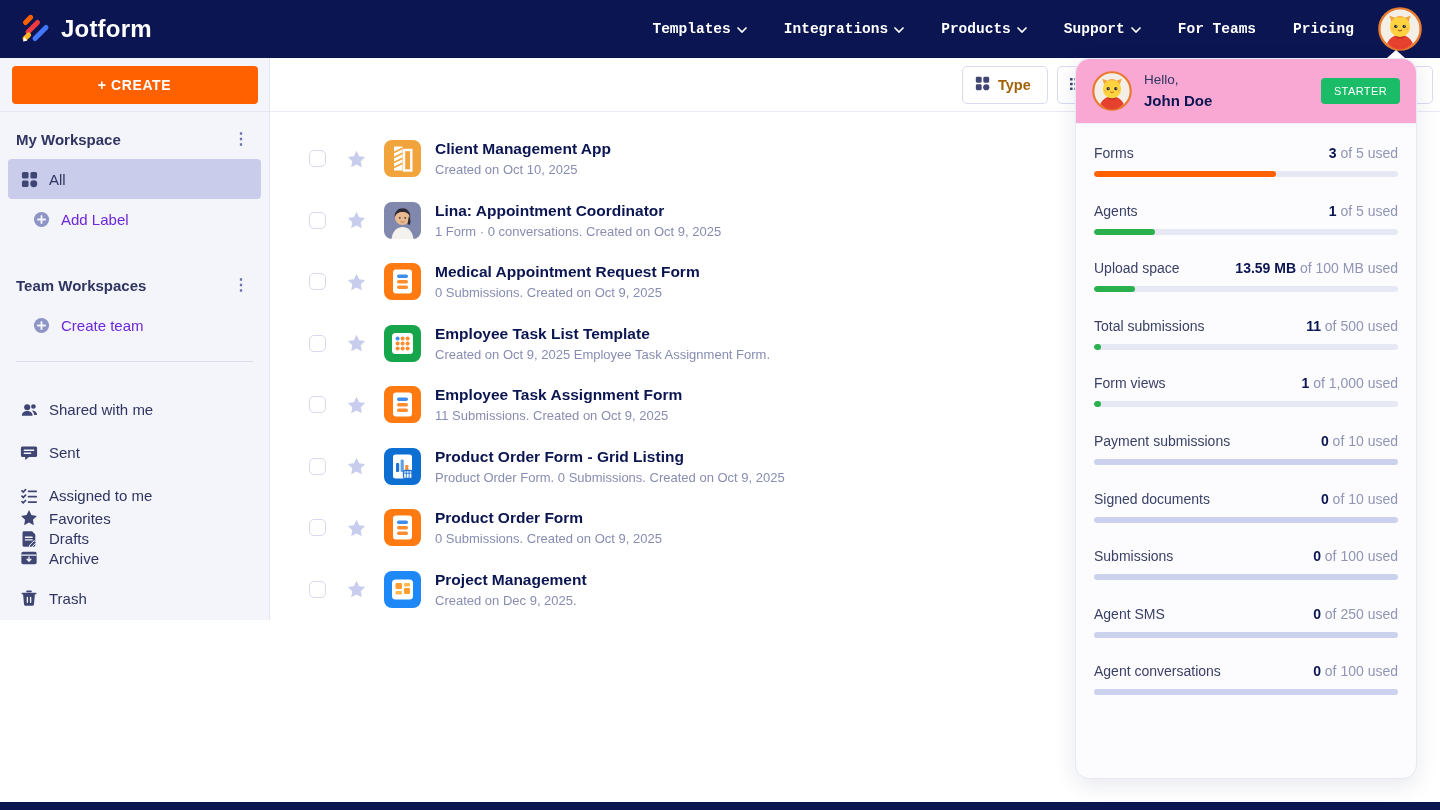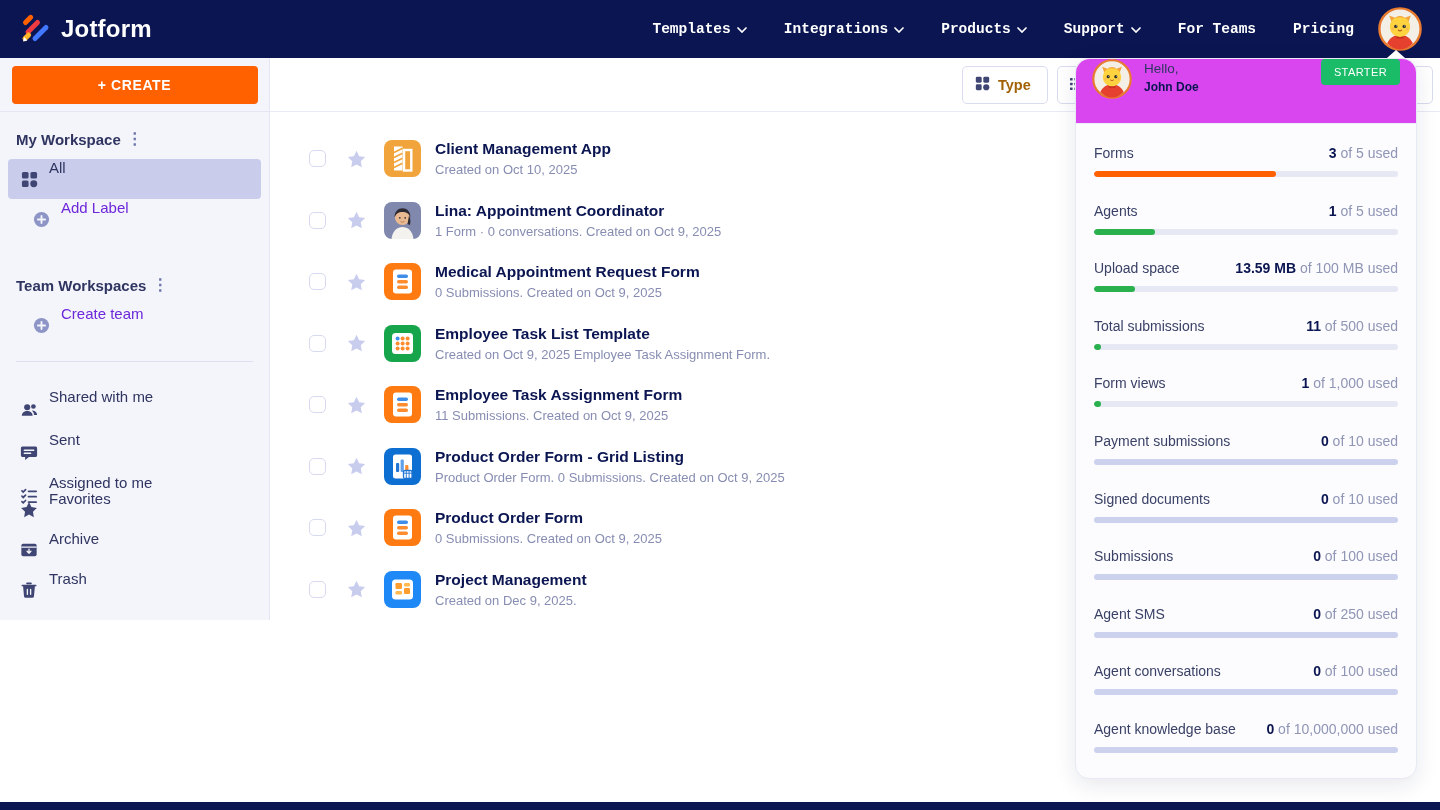--- a/index.html
+++ b/index.html
@@ -14,55 +14,55 @@
   .brand{display:flex;align-items:center;gap:9px;cursor:pointer;}
   .brand-text{color:#fff;font-size:24px;font-weight:700;letter-spacing:.2px;}
   .nav-links{margin-left:auto;display:flex;align-items:center;gap:37px;font-family:Liberation Mono, monospace;}
   .nav-link{color:#fff;font-size:14.5px;font-weight:600;display:flex;align-items:center;gap:6px;cursor:pointer;white-space:nowrap;}
   .nav-avatar{margin-left:24px;width:44px;height:44px;border-radius:50%;cursor:pointer;position:relative;}
   .avatar-caret{position:absolute;top:50px;left:1387px;width:0;height:0;border-left:9px solid transparent;border-right:9px solid transparent;border-bottom:8px solid #fff;z-index:60;}
   
   .sidebar{position:absolute;top:58px;left:0;width:270px;height:562px;background:#f4f4fb;border-right:1px solid #e4e6f3;}
   .create-wrap{height:54px;border-bottom:1px solid #e4e6f3;display:flex;align-items:center;justify-content:center;}
   .create-btn{width:246px;height:38px;background:#ff6100;color:#fff;font-weight:700;font-size:14px;letter-spacing:.6px;border:none;border-radius:4px;cursor:pointer;font-family:inherit;}
-  .ws-header{display:flex;align-items:center;justify-content:flex-start;padding:0 14px 0 16px;margin-top:15px;height:24px;}
+  .ws-header{display:flex;align-items:center;justify-content:space-between;padding:0 14px 0 16px;margin-top:15px;height:24px;}
   .ws-title{color:#2f3560;font-size:15px;font-weight:600;}
   .kebab{color:#6b74a8;font-size:16px;font-weight:700;letter-spacing:0;cursor:pointer;padding:0 6px;line-height:14px;}
-  .side-item{display:flex;gap:11px;height:40px;padding:0 12px;margin:0 8px;border-radius:4px;color:#2f3560;font-size:15px;cursor:pointer;}
+  .side-item{display:flex;align-items:center;gap:11px;height:40px;padding:0 12px;margin:0 8px;border-radius:4px;color:#2f3560;font-size:15px;cursor:pointer;}
   .side-item.selected{background:#c9cdeb;margin-top:8px;}
   .side-item.muted{color:#6d28d9;padding-left:24px;}
   .side-item .ic{display:flex;align-items:center;justify-content:center;width:18px;}
   .side-divider{border-top:1px solid #dcdff0;margin:16px 16px 14px;}
   .side-group{margin-top:26px;}
   .side-group .side-item{height:43px;}
-  .side-bottom{position:absolute;bottom:10px;left:0;right:0;}
+  .side-bottom{position:absolute;bottom:2px;left:0;right:0;}
   .side-bottom .side-item{height:40px;}
   
   .main{position:absolute;top:58px;left:270px;width:1170px;height:744px;background:#fff;}
   .toolbar{position:relative;height:54px;border-bottom:1px solid #e8eaf5;}
   .tool-btn{position:absolute;top:8px;height:38px;background:#fff;border:1px solid #d9dcef;border-radius:5px;display:flex;align-items:center;gap:8px;padding:0 12px;color:#a16207;font-size:14.5px;font-weight:600;cursor:pointer;}
   .type-btn{left:692px;width:86px;}
   .sort-btn{left:787px;width:48px;}
   .edge-btn{left:1132px;width:31px;}
   
   .form-list{padding-top:16px;}
   .form-row{display:flex;align-items:center;height:61.5px;padding-left:39px;cursor:default;}
   .cb{width:17px;height:17px;border:1.5px solid #d7daee;border-radius:5px;background:#fff;cursor:pointer;flex:none;}
   .row-star{margin-left:21px;display:flex;align-items:center;cursor:pointer;flex:none;}
   .row-icon{margin-left:18px;width:37px;height:37px;flex:none;display:flex;}
   .row-text{margin-left:14px;}
   .row-title{font-size:15.5px;font-weight:700;color:#0a1551;cursor:pointer;}
   .row-sub{font-size:13px;color:#878db2;margin-top:4px;}
   
   .panel{position:absolute;top:58px;left:1075px;width:342px;height:721px;background:#fcfcfe;border:1px solid #e7e9f4;border-radius:14px;box-shadow:0 6px 22px rgba(20,30,80,.10);z-index:50;}
-  .panel-header{height:65px;display:flex;align-items:flex-start;padding:0 16px;border-bottom:1px solid #edeef7;background:#d946ef;border-radius:14px 14px 0 0;}
+  .panel-header{height:65px;display:flex;align-items:center;padding:0 16px;border-bottom:1px solid #edeef7;background:#f9a8d4;border-radius:14px 14px 0 0;}
   .p-avatar{width:40px;height:40px;flex:none;}
   .p-hello{margin-left:12px;line-height:1.45;}
   .p-hello .hi{font-size:13.5px;color:#2f3560;}
-  .p-hello .nm{font-size:12px;font-weight:700;color:#0a1551;}
+  .p-hello .nm{font-size:15px;font-weight:700;color:#0a1551;}
   .plan-badge{margin-left:auto;background:#1abc68;color:#fff;font-size:11px;font-weight:400;letter-spacing:.4px;padding:7px 13px;border-radius:4px;border:none;cursor:pointer;font-family:inherit;}
   .panel-body{padding:6px 18px 0;}
   .meter{height:57.6px;padding-top:15px;text-align:center;}
   .m-row{display:flex;justify-content:space-between;align-items:baseline;font-size:14px;}
   .m-label{color:#3a4166;}
   .m-val{color:#8f95b5;}
   .m-val b{color:#0a1551;font-weight:700;}
   .m-bar{margin-top:10px;height:6px;border-radius:3px;background:#ccd2ee;overflow:hidden;position:relative;}
   .m-bar.lit{background:#e6e8f4;}
   .m-fill{height:6px;border-radius:3px;}
@@ -210,20 +210,30 @@
           <svg width="18" height="18" viewBox="0 0 20 20" fill="none" stroke="#3f4674" stroke-width="1.9" stroke-linecap="round">
             <path d="M2.2 4.2l1.4 1.4 2.6-2.6"></path>
             <path d="M9.5 4.8h8.5"></path>
             <path d="M2.2 10.2l1.4 1.4 2.6-2.6"></path>
             <path d="M9.5 10.8h8.5"></path>
             <path d="M2.2 16.2l1.4 1.4 2.6-2.6"></path>
             <path d="M9.5 16.8h8.5"></path>
           </svg>
         </span>
         <span>Assigned to me</span>
+      </div>
+      <div class="side-item">
+        <span class="ic">
+          <svg width="18" height="18" viewBox="0 0 20 20">
+            <path d="M4.4 1.5h9L17 5v12a1.6 1.6 0 0 1-1.6 1.6H4.4A1.6 1.6 0 0 1 2.8 17V3.1a1.6 1.6 0 0 1 1.6-1.6z" fill="#3f4674"></path>
+            <path d="M6 8h7.5M6 11h7.5" stroke="#f4f4fb" stroke-width="1.5" stroke-linecap="round"></path>
+            <path d="M10.8 16.8l5-5 2.2 2.2-5 5-2.7.5z" fill="#3f4674" stroke="#f4f4fb" stroke-width="1.1"></path>
+          </svg>
+        </span>
+        <span>Drafts</span>
       </div>
     </div>
   <div class="side-bottom" id="side-bottom">
       <div class="side-item">
         <span class="ic">
           <svg width="18" height="18" viewBox="0 0 20 20" fill="#3f4674">
             <path d="M10 1.2l2.7 5.6 6.1.9-4.4 4.2 1 6.1L10 15.1l-5.4 2.9 1-6.1-4.4-4.2 6.1-.9z"></path>
           </svg>
         </span>
         <span>Favorites</span>
@@ -587,25 +597,16 @@
       </div>
       <div class="meter">
         <div class="m-row">
           <span class="m-label">Agent conversations</span>
           <span class="m-val"><b>0</b><span> of 100 used</span></span>
         </div>
         <div class="m-bar ">
           <div class="m-fill" style="width:0px;background:#2ab04d;"></div>
         </div>
       </div>
-      <div class="meter">
-        <div class="m-row">
-          <span class="m-label">Agent knowledge base</span>
-          <span class="m-val"><b>0</b><span> of 10,000,000 used</span></span>
-        </div>
-        <div class="m-bar ">
-          <div class="m-fill" style="width:0px;background:#2ab04d;"></div>
-        </div>
-      </div>
     </div>
 </div>
 
 <div class="footer"></div>
 
 </body></html>

